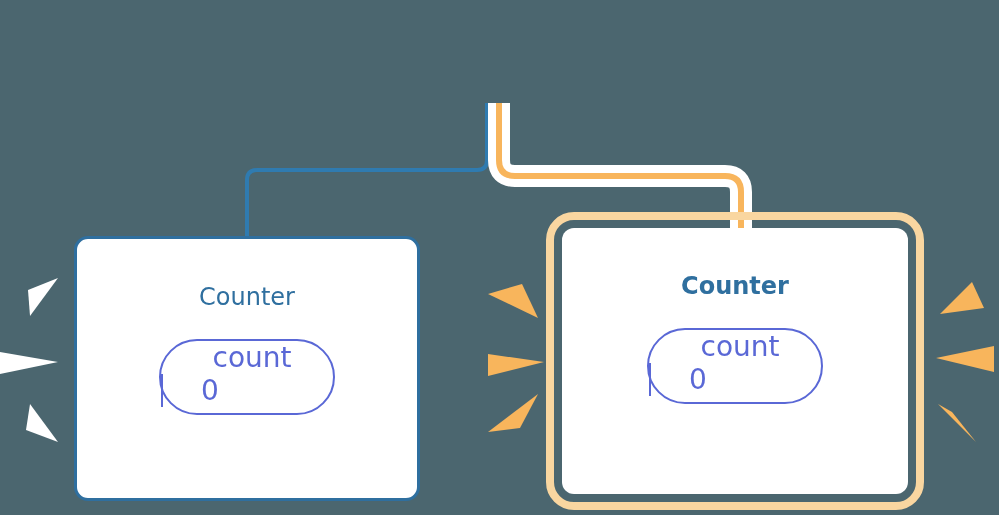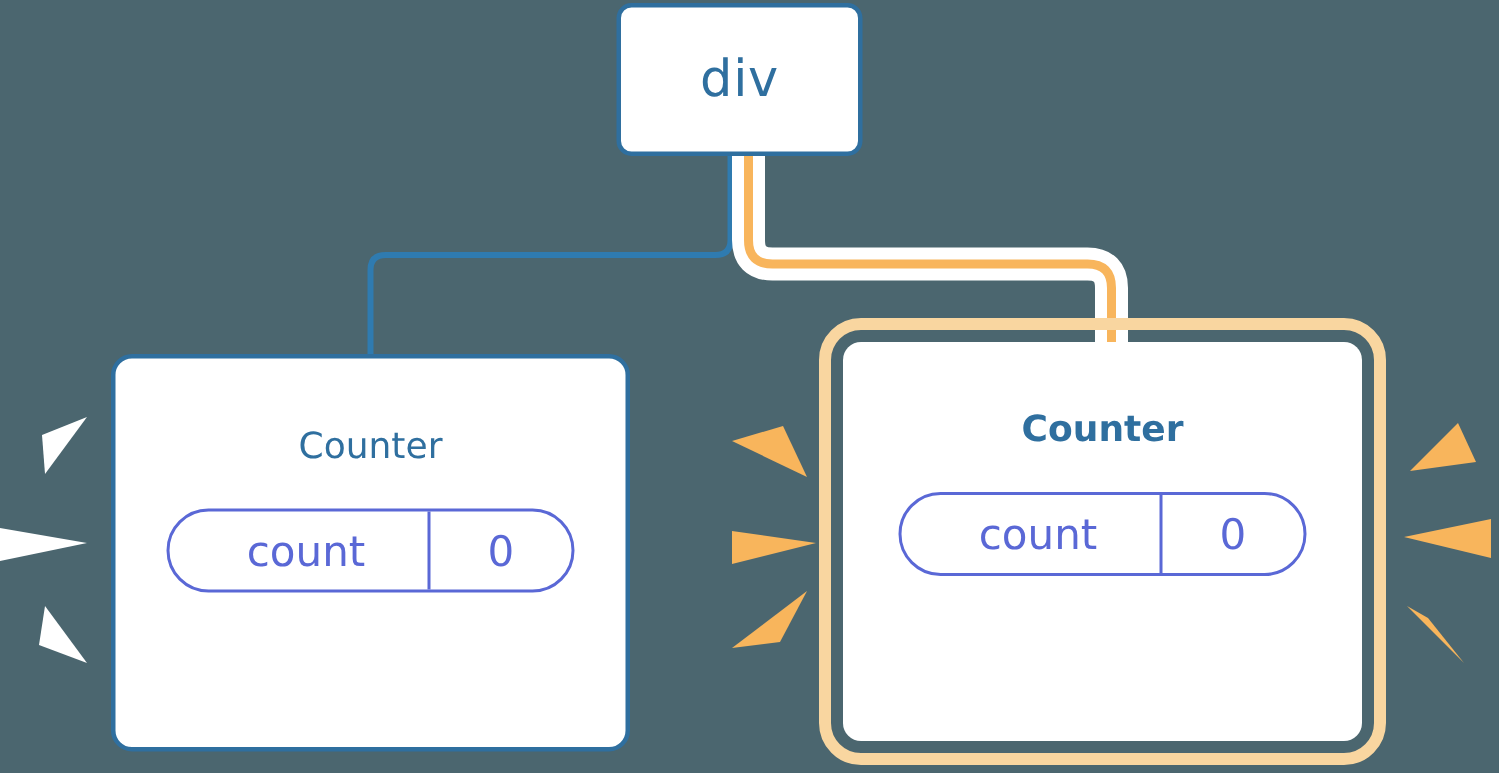--- a/index.html
+++ b/index.html
@@ -98,27 +98,28 @@
     margin-top: 44px;
     font-size: 24px;
     color: #2f6f9f;
   }
   .node-counter-left .node-title-row { font-weight: 400; }
   .node-counter-right .node-title-row { font-weight: 700; }
 
   
   .pill {
     margin-top: 28px;
-    height: 56px;
+    height: 76px;
     display: flex;
     align-items: stretch;
     border: 2px solid #5a68d6;
     border-radius: 40px;
     box-sizing: border-box;
     background: #ffffff;
+    flex-direction: column;
   }
   .pill-key, .pill-val {
     display: flex;
     align-items: center;
     justify-content: center;
     color: #5a68d6;
     font-size: 28px;
     box-sizing: border-box;
   }
   .pill-key {
@@ -143,23 +144,20 @@
 
   <svg id="wires" viewBox="0 0 999 515" width="999" height="515" fill="none">
 
     <path d="M 487 103 L 487 160 Q 487 170 477 170 L 257 170 Q 247 170 247 180 L 247 238" stroke="#2f7bb0" stroke-width="4" fill="none" stroke-linecap="butt"></path>
 
     <path d="M 499 103 L 499 160 Q 499 176 515 176 L 725 176 Q 741 176 741 192 L 741 240" stroke="#ffffff" stroke-width="22" fill="none" stroke-linecap="butt" stroke-linejoin="round"></path>
 
     <path d="M 499 103 L 499 160 Q 499 176 515 176 L 725 176 Q 741 176 741 192 L 741 240" stroke="#f8b55c" stroke-width="6" fill="none" stroke-linecap="butt" stroke-linejoin="round"></path>
   </svg>
 
-  <div class="node node-div">
-    <div class="node-title">div</div>
-  </div>
 
   <div class="node node-counter-left">
     <div class="node-title-row">Counter</div>
     <div class="pill">
       <div class="pill-key">count</div>
       <div class="pill-val">0</div>
     </div>
   </div>
 
   <div class="highlight-ring"></div>

